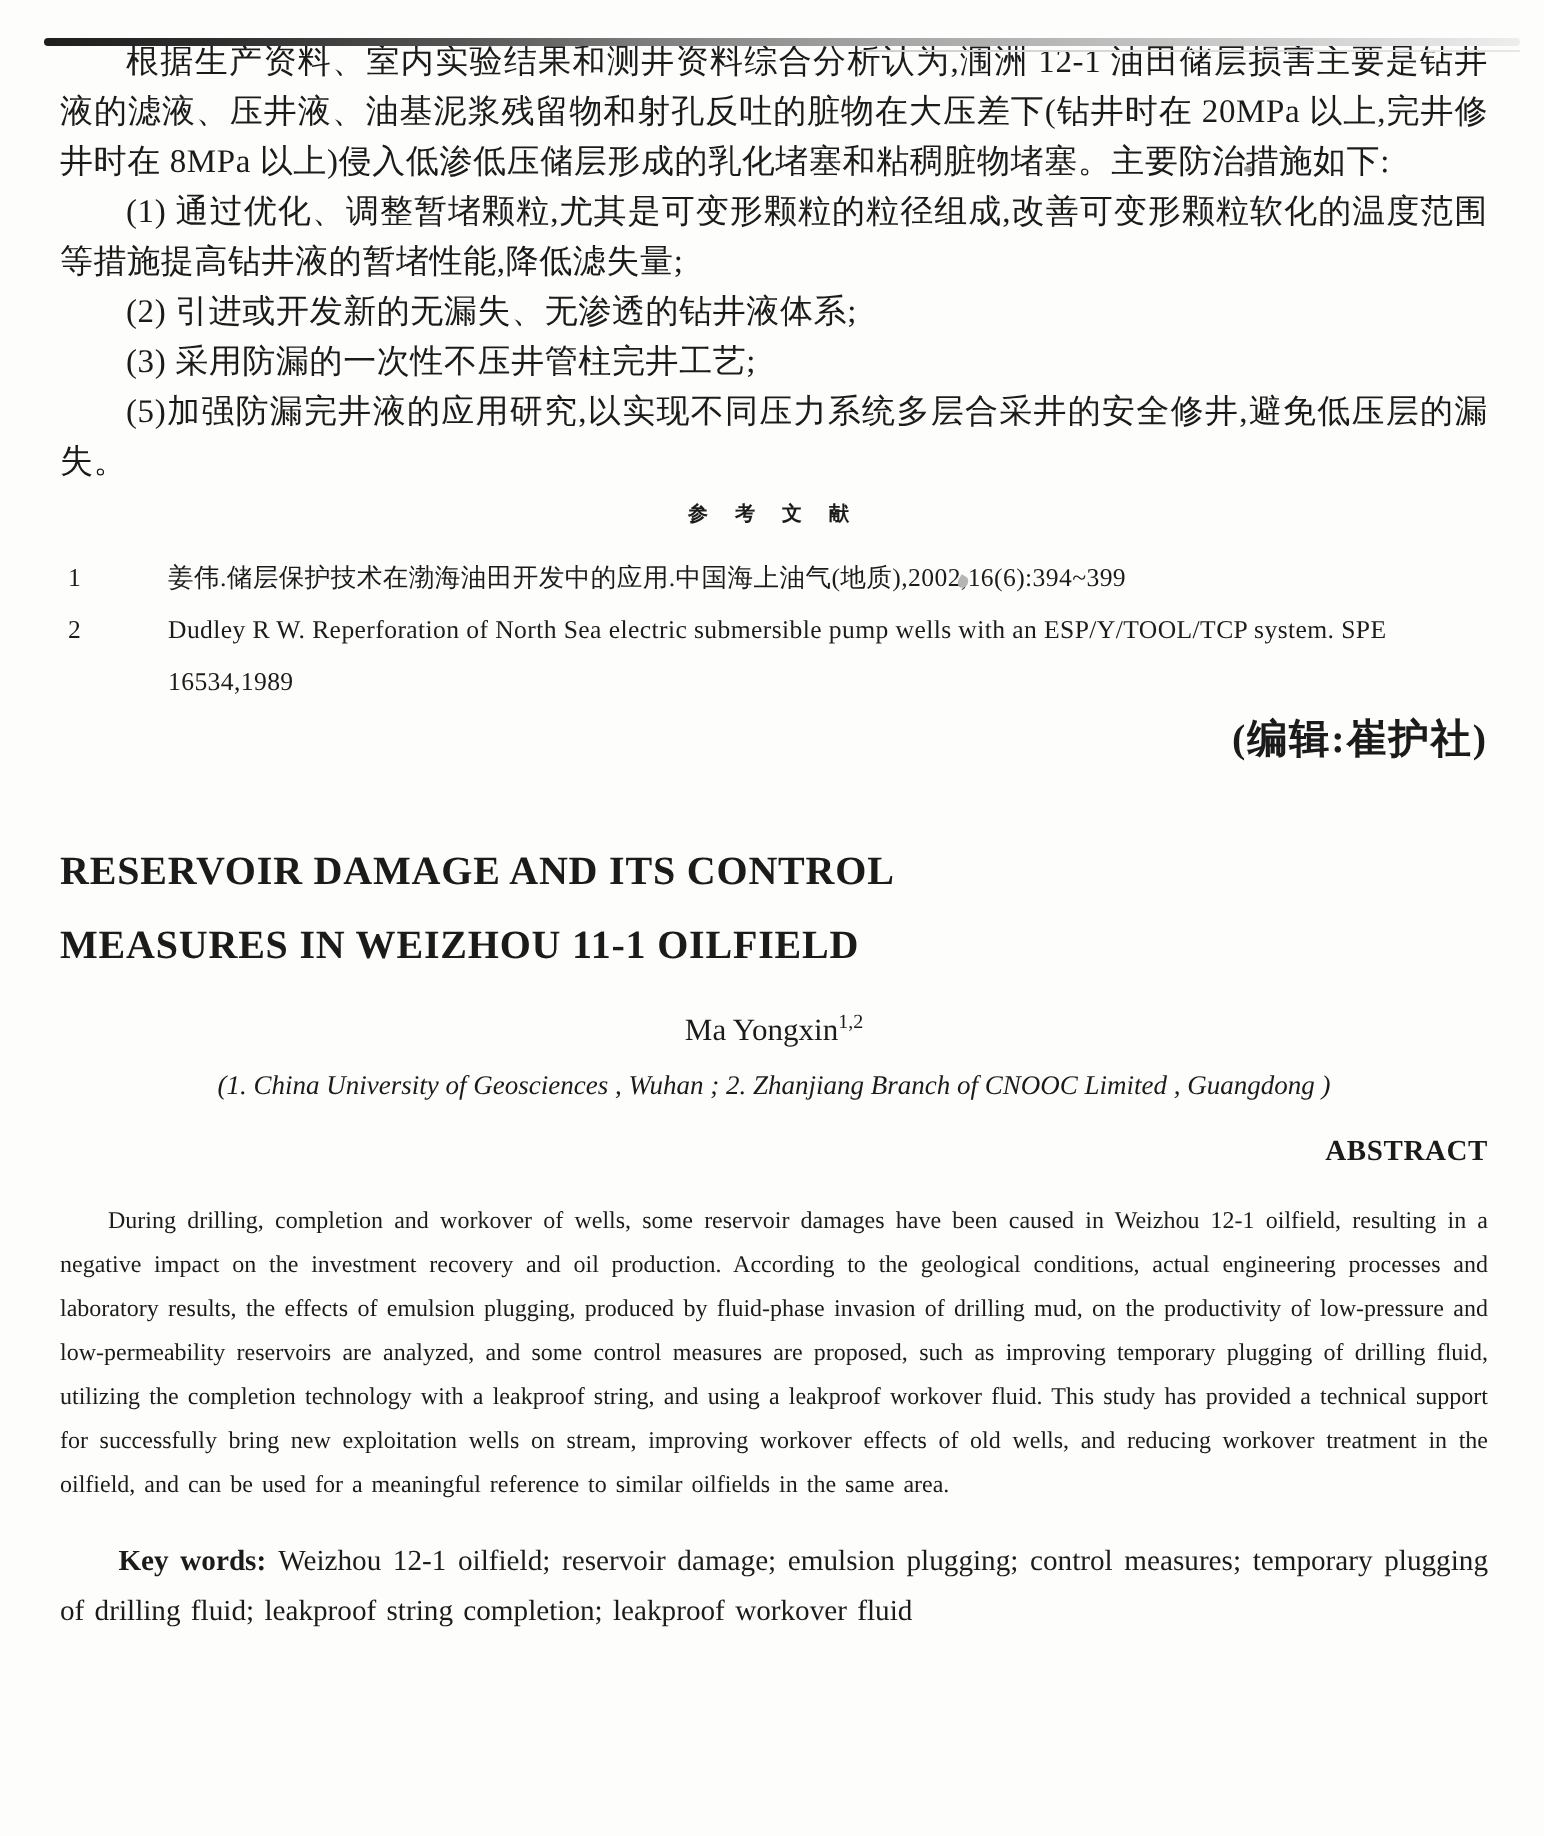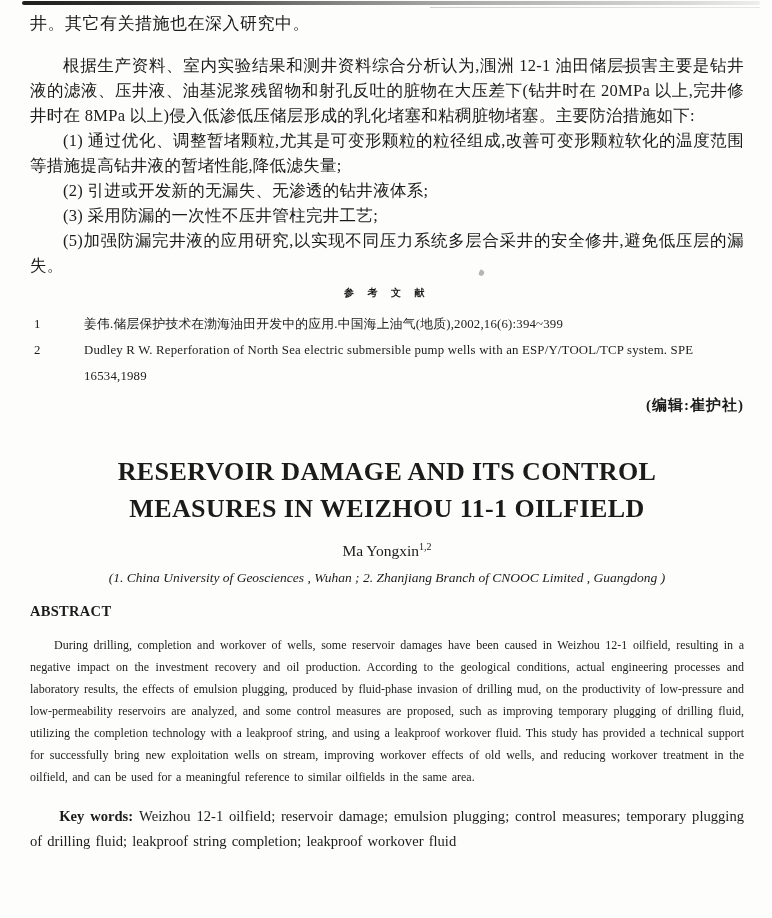--- a/index.html
+++ b/index.html
@@ -75,50 +75,50 @@
     display: flex;
     font-size: 12.8px;
     line-height: 26px;
     letter-spacing: 0.2px;
   }
   .ref-num { width: 22px; flex: 0 0 22px; padding-left: 4px; }
   .ref-text { flex: 1; margin-left: 32px; }
   .editor-note {
     margin-top: 6px;
     text-align: right;
-    font-size: 15px;
+    font-size: 20px;
     font-weight: bold;
     line-height: 20px;
     letter-spacing: 1px;
   }
   .en-title {
     margin-top: 38px;
-    text-align: center;
-    font-size: 26px;
+    text-align: left;
+    font-size: 20px;
     font-weight: bold;
     line-height: 37px;
     letter-spacing: 0.4px;
   }
   .author-line {
     margin-top: 10px;
     text-align: center;
     font-size: 15.5px;
     line-height: 19px;
   }
   .author-line sup { font-size: 10px; }
   .affil-line {
     margin-top: 9px;
     text-align: center;
     font-size: 13.5px;
     font-style: italic;
     line-height: 17px;
   }
   .abstract-heading {
     margin-top: 16px;
-    text-align: left;
+    text-align: right;
     font-size: 14.5px;
     font-weight: bold;
     line-height: 18px;
     letter-spacing: 0.3px;
   }
   .abstract-body {
     margin-top: 14px;
     font-size: 12px;
     line-height: 22px;
     text-align: justify;
@@ -138,21 +138,20 @@
 </head>
 <body>
 
 <div class="page">
 
   <div class="scan-bar"></div>
   <div class="scan-bar2"></div>
   <div class="speck-a"></div>
   <div class="speck-b"></div>
 
-  <p class="cont-line">井。其它有关措施也在深入研究中。</p>
 
 
   <p class="zh-para zh-intro">根据生产资料、室内实验结果和测井资料综合分析认为,涠洲 12-1 油田储层损害主要是钻井液的滤液、压井液、油基泥浆残留物和射孔反吐的脏物在大压差下(钻井时在 20MPa 以上,完井修井时在 8MPa 以上)侵入低渗低压储层形成的乳化堵塞和粘稠脏物堵塞。主要防治措施如下:</p>
 
   <p class="zh-para">(1) 通过优化、调整暂堵颗粒,尤其是可变形颗粒的粒径组成,改善可变形颗粒软化的温度范围等措施提高钻井液的暂堵性能,降低滤失量;</p>
   <p class="zh-para">(2) 引进或开发新的无漏失、无渗透的钻井液体系;</p>
   <p class="zh-para">(3) 采用防漏的一次性不压井管柱完井工艺;</p>
   <p class="zh-para">(5)加强防漏完井液的应用研究,以实现不同压力系统多层合采井的安全修井,避免低压层的漏失。</p>
 
   <h3 class="ref-heading">参 考 文 献</h3>

